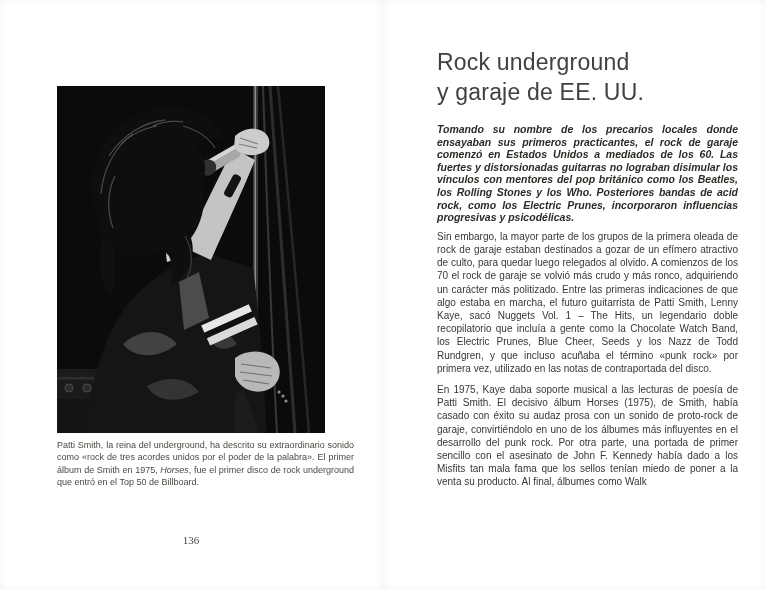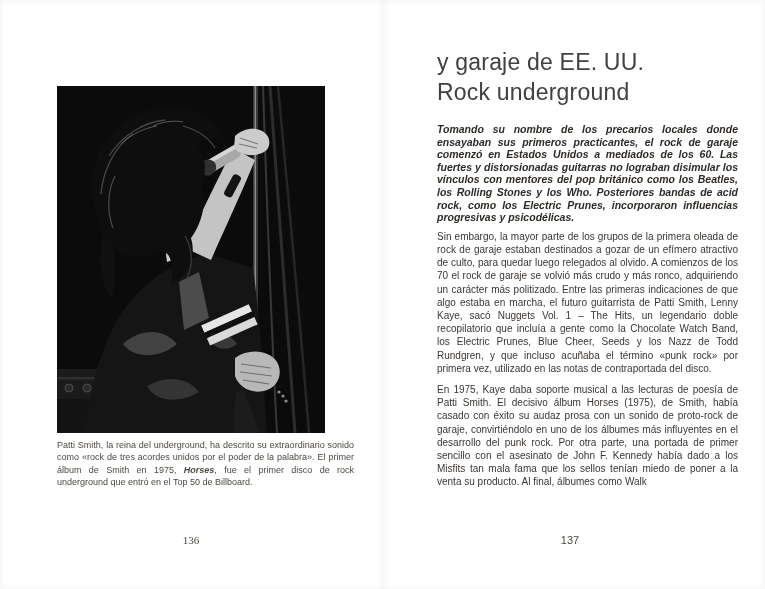--- a/index.html
+++ b/index.html
@@ -11,21 +11,21 @@
   
   .gutter{position:absolute;left:376px;top:0;width:14px;height:589px;
     background:linear-gradient(90deg,rgba(0,0,0,0) 0%,rgba(0,0,0,.025) 50%,rgba(0,0,0,0) 100%);}
   
   .photo-frame{position:absolute;left:57px;top:86px;width:268px;height:347px;background:#0b0b0b;}
   .photo-frame svg{display:block;width:268px;height:347px;}
   .caption{
     position:absolute;left:57px;top:439px;width:297px;
     font-size:9px;line-height:12.4px;color:#4d4841;text-align:justify;
   }
-  .caption .ital{font-style:italic;font-weight:bold;}
+  .caption .ital{font-style:italic;}
   .pagenum{position:absolute;font-size:11px;color:#4d4841;text-align:center;}
   .pagenum.left{left:57px;width:268px;top:534px;font-family:Liberation Serif, serif;}
   .pagenum.right{left:437px;width:266px;top:534px;}
   
   .col{position:absolute;left:437px;top:0;width:301px;}
   .chapter-title{
     margin-top:47px;font-size:23px;line-height:30px;font-weight:400;
     color:#414141;letter-spacing:.2px;
   }
   .intro{
@@ -125,26 +125,25 @@
   </div>
 
   <div class="caption">
     <span>Patti Smith, la reina del underground, ha descrito su extraordinario sonido como «rock de tres acordes unidos por el poder de la palabra». El primer álbum de Smith en 1975, </span><span class="ital">Horses</span><span>, fue el primer disco de rock underground que entró en el Top 50 de Billboard.</span>
   </div>
 
   <div class="pagenum left">136</div>
 
   <div class="col">
     <h1 class="chapter-title" style="margin-bottom:0;">
+      <div>Rock underground</div>
       <div>y garaje de EE. UU.</div>
-      <div>Rock underground</div>
     </h1>
 
     <p class="intro" style="margin-bottom:0;">Tomando su nombre de los precarios locales donde ensayaban sus primeros practicantes, el rock de garaje comenzó en Estados Unidos a mediados de los 60. Las fuertes y distorsionadas guitarras no lograban disimular los vínculos con mentores del pop británico como los Beatles, los Rolling Stones y los Who. Posteriores bandas de acid rock, como los Electric Prunes, incorporaron influencias progresivas y psicodélicas.</p>
 
     <p class="bodypara">Sin embargo, la mayor parte de los grupos de la primera oleada de rock de garaje estaban destinados a gozar de un efímero atractivo de culto, para quedar luego relegados al olvido. A comienzos de los 70 el rock de garaje se volvió más crudo y más ronco, adquiriendo un carácter más politizado. Entre las primeras indicaciones de que algo estaba en marcha, el futuro guitarrista de Patti Smith, Lenny Kaye, sacó Nuggets Vol. 1 – The Hits, un legendario doble recopilatorio que incluía a gente como la Chocolate Watch Band, los Electric Prunes, Blue Cheer, Seeds y los Nazz de Todd Rundgren, y que incluso acuñaba el término «punk rock» por primera vez, utilizado en las notas de contraportada del disco.</p>
 
 
     <p class="bodypara second">En 1975, Kaye daba soporte musical a las lecturas de poesía de Patti Smith. El decisivo álbum Horses (1975), de Smith, había casado con éxito su audaz prosa con un sonido de proto-rock de garaje, convirtiéndolo en uno de los álbumes más influyentes en el desarrollo del punk rock. Por otra parte, una portada de primer sencillo con el asesinato de John F. Kennedy había dado a los Misfits tan mala fama que los sellos tenían miedo de poner a la venta su producto. Al final, álbumes como Walk</p>
   </div>
 
-  <div class="pagenum right">137</div>
 </div>
 
 </body></html>

